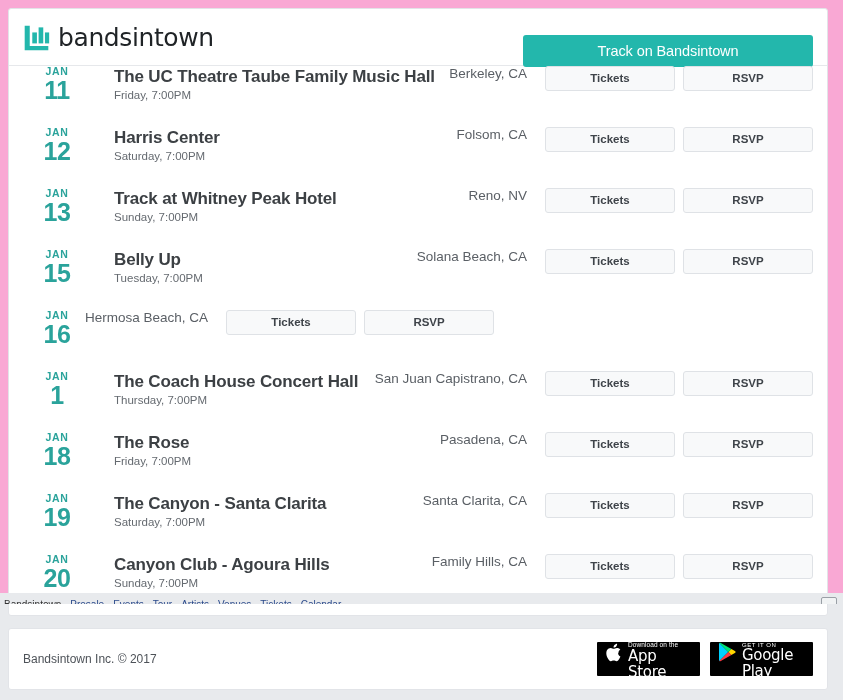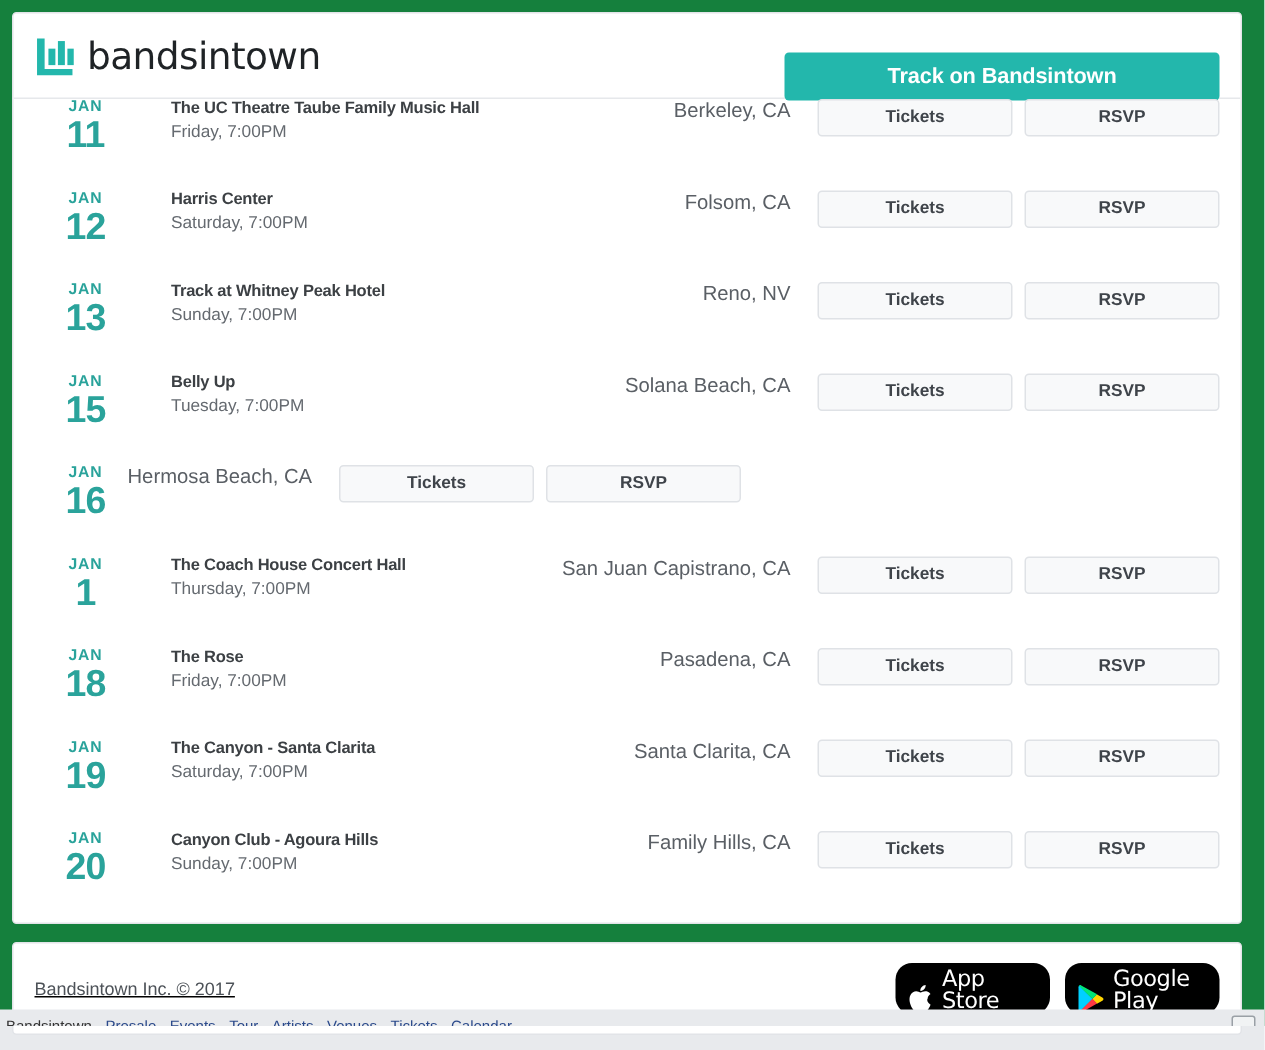--- a/index.html
+++ b/index.html
@@ -12,23 +12,23 @@
     height: 700px;
     overflow: hidden;
     background: #e8eaed;
     font-family: "Liberation Sans", sans-serif;
     -webkit-font-smoothing: antialiased;
   }
 
   
   .page {
     width: 843px;
-    height: 684px;
+    height: 604px;
     position: relative;
-    background: #15803d;
+    background: #f9a8d4;
     box-sizing: border-box;
     padding: 8px 15px 0 8px;
   }
 
   
   .card {
     background: #ffffff;
     border: 1px solid #e2e4e8;
     border-radius: 3px;
     box-sizing: border-box;
@@ -70,21 +70,21 @@
   }
 
   .track-btn {
     background: #23b7ac;
     color: #ffffff;
     border: none;
     border-radius: 3px;
     width: 290px;
     height: 32px;
     font-size: 14.5px;
-    font-weight: bold;
+    font-weight: normal;
     font-family: "Liberation Sans", sans-serif;
     cursor: pointer;
     letter-spacing: -0.1px;
     margin-top: 28px;
   }
 
   
   .events {
     padding: 0;
   }
@@ -119,21 +119,21 @@
     letter-spacing: -0.5px;
   }
 
   .event-info {
     flex: 1 1 auto;
     min-width: 0;
     padding-left: 29px;
     box-sizing: border-box;
   }
   .event-venue {
-    font-size: 11px;
+    font-size: 17px;
     font-weight: bold;
     color: #3c4044;
     line-height: 1.25;
     letter-spacing: -0.15px;
     white-space: nowrap;
   }
   .event-when {
     font-size: 11.5px;
     font-weight: 400;
     color: #656a70;
@@ -182,21 +182,20 @@
     margin-top: 12px;
     height: 62px;
     display: flex;
     align-items: center;
     justify-content: space-between;
     padding: 0 14px;
   }
 
   .footer-left {
     line-height: 1.35;
-    text-decoration: underline;
   }
   .footer-copy {
     font-size: 12px;
     color: #4d5258;
   }
   .footer-links {
     font-size: 12px;
     font-weight: bold;
     color: #2aa39b;
     margin-top: 2px;
@@ -213,23 +212,23 @@
 
   .store-badges {
     display: flex;
     gap: 10px;
     align-items: center;
   }
   .badge {
     height: 34px;
     width: 103px;
     background: #000000;
-    border-radius: 11px;
-    display: flex;
-    align-items: flex-end;
+    border-radius: 1px;
+    display: flex;
+    align-items: flex-start;
     gap: 6px;
     padding: 0 8px;
     box-sizing: border-box;
     cursor: pointer;
   }
   .badge-glyph {
     flex: 0 0 auto;
     display: block;
   }
   .badge-text {

